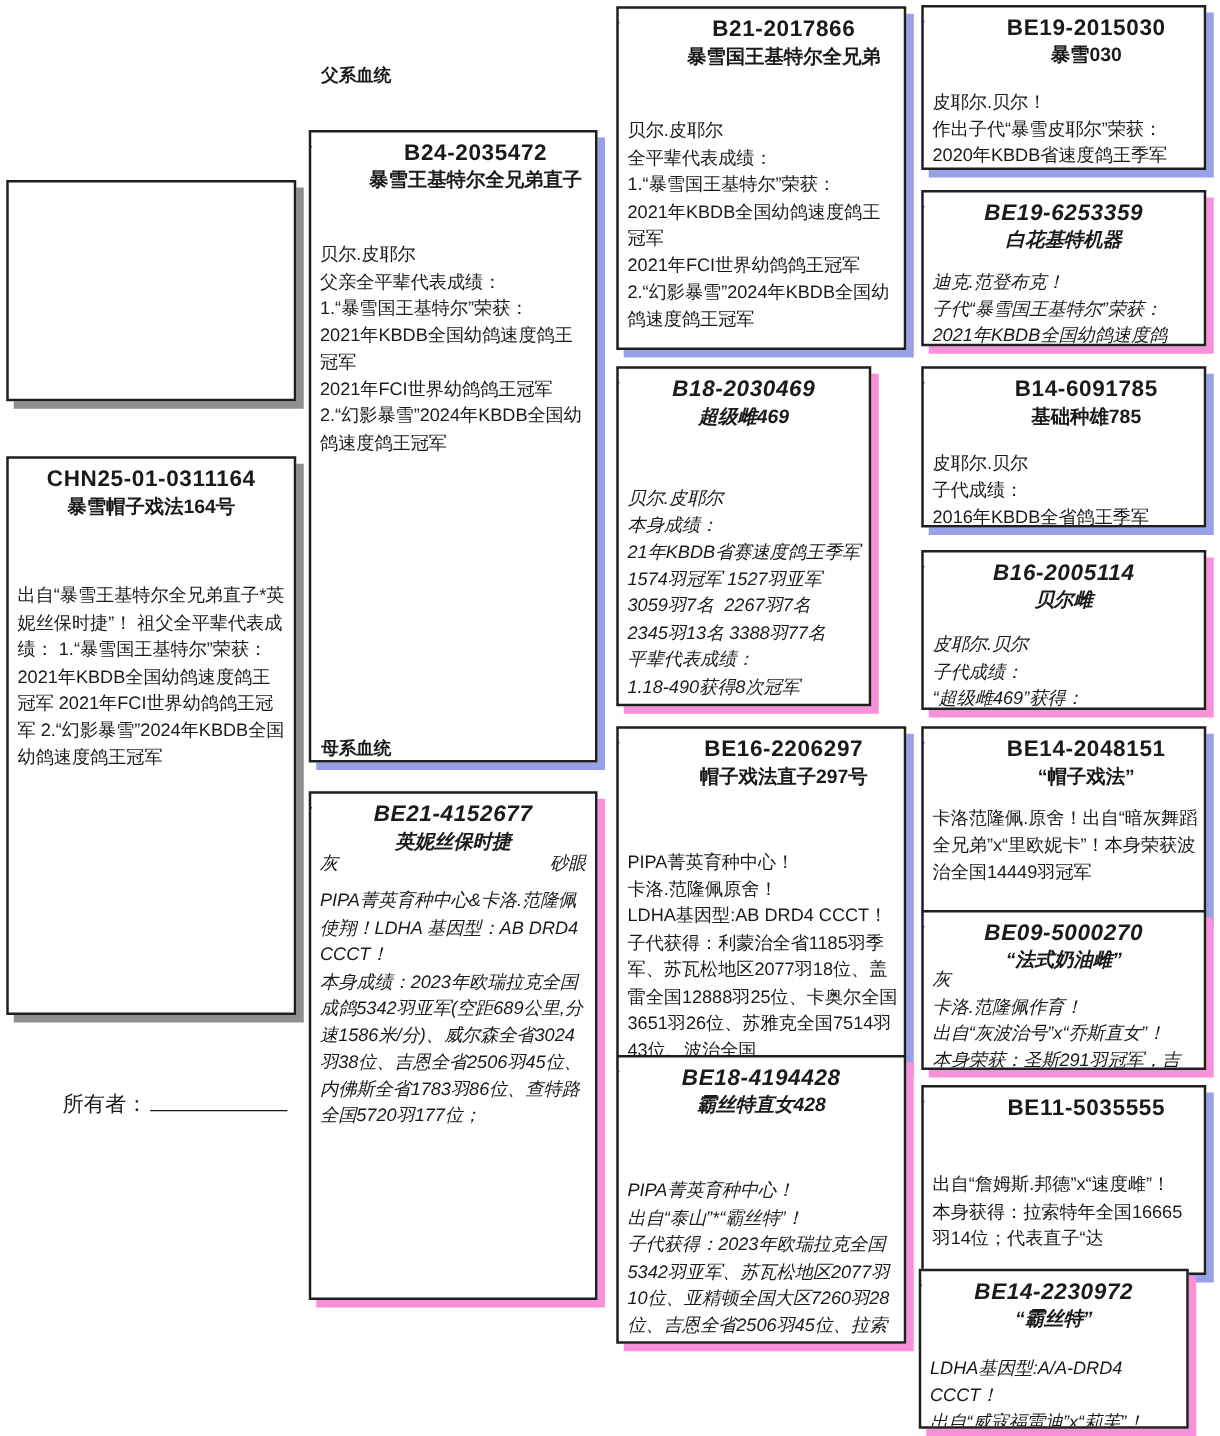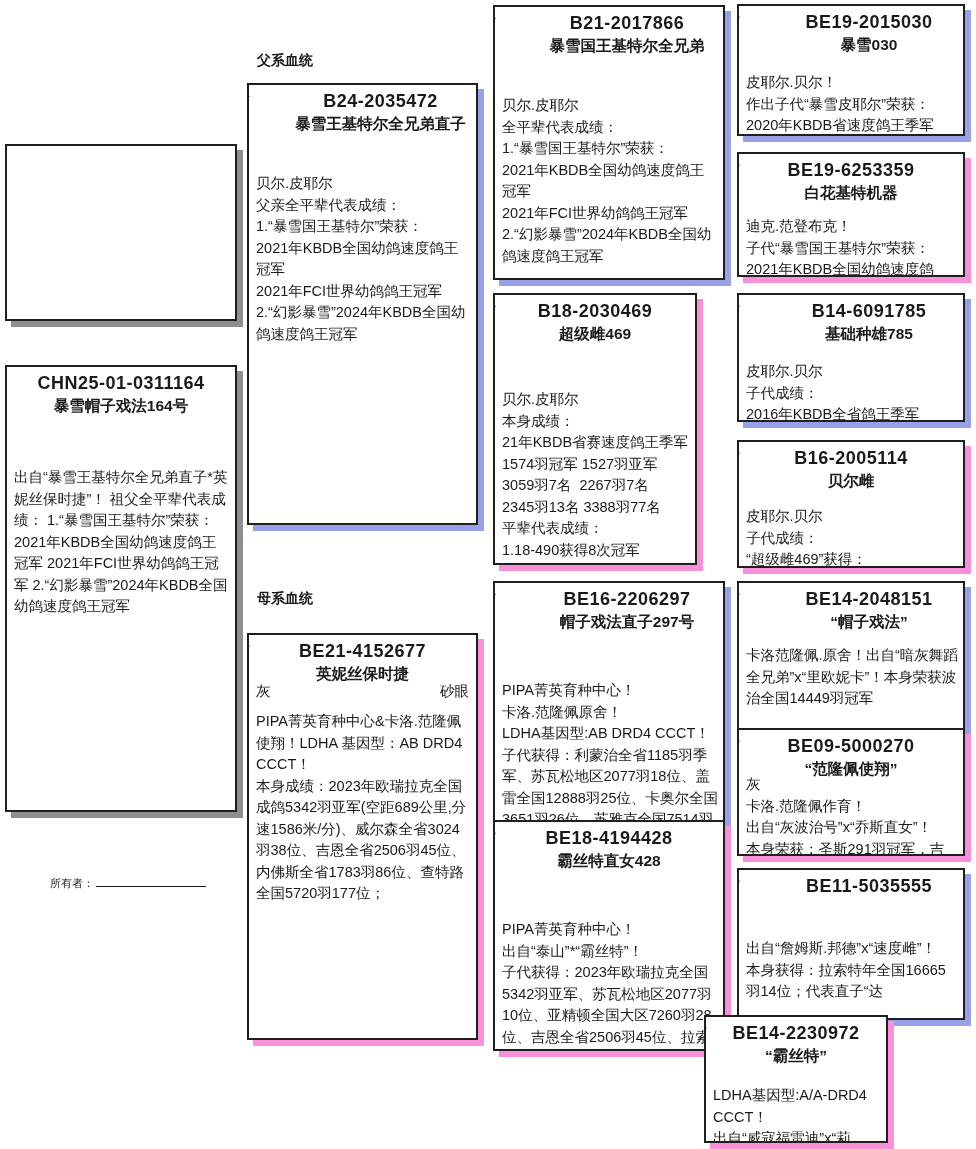--- a/index.html
+++ b/index.html
@@ -12,21 +12,21 @@
     overflow:hidden;
   }
   .box{
     position:absolute;
     background:#ffffff;
     border:2px solid #1f1f1f;
     box-sizing:border-box;
     overflow:hidden;
   }
   .box.male{box-shadow:6px 6px 0 0 #98a0e8;padding-left:36px;}
-  .box.female{box-shadow:6px 6px 0 0 #fb90da;}
+  .box.female{box-shadow:6px 6px 0 0 #fb90da;font-style:italic;}
   .box.plain{box-shadow:6px 6px 0 0 #8f8f8f;}
   .ring{
     margin-top:4px;
     text-align:center;
     font-weight:bold;
     font-size:18px;
     line-height:24px;
     letter-spacing:.5px;
   }
   .bird-name{
@@ -56,21 +56,21 @@
     position:absolute;
     width:17px;height:17px;
   }
   .branch-label{
     position:absolute;
     font-weight:bold;
     font-size:14px;
   }
   .owner-row{
     position:absolute;
-    font-size:11px;
+    font-size:17px;
   }
   .owner-blank{
     display:inline-block;
     width:110px;
     border-bottom:1.5px solid #1a1a1a;
     height:14px;
     margin-left:2px;
   }
 </style>
 </head>
@@ -85,21 +85,21 @@
     <div class="bird-name">暴雪帽子戏法164号</div>
     <div class="body" style="top:100px">出自“暴雪王基特尔全兄弟直子*英妮丝保时捷”！ 祖父全平辈代表成绩： 1.“暴雪国王基特尔”荣获： 2021年KBDB全国幼鸽速度鸽王冠军 2021年FCI世界幼鸽鸽王冠军 2.“幻影暴雪”2024年KBDB全国幼鸽速度鸽王冠军</div>
   </div>
 
   <div class="owner-row" style="left:50px;top:872px">
     <span>所有者：</span><span class="owner-blank"></span>
   </div>
 
   <div class="branch-label" style="left:257px;top:52px">父系血统</div>
 
-  <div class="box male" style="left:247px;top:83px;width:231px;height:442px">
+  <div class="box male" style="left:247px;top:104px;width:231px;height:506px">
     <span class="pin-outer" style="left:-15px;top:-2px;position:absolute">
       <svg width="17" height="17" viewBox="0 0 17 17">
           <rect x="2" y="4" width="9" height="6" rx="1" fill="#f2efe9" stroke="#555" stroke-width="1" transform="rotate(-40 6.5 7)"></rect>
           <path d="M10 9 L15 14" stroke="#1a1a1a" stroke-width="2.2"></path>
         </svg>
     </span>
     <div class="ring">B24-2035472</div>
     <div class="bird-name">暴雪王基特尔全兄弟直子</div>
     <div class="body" style="top:88px">贝尔.皮耶尔
 父亲全平辈代表成绩：
@@ -173,21 +173,21 @@
         </svg>
     </span>
     <div class="ring">BE16-2206297</div>
     <div class="bird-name">帽子戏法直子297号</div>
     <div class="body" style="top:97px">PIPA菁英育种中心！
 卡洛.范隆佩原舍！
 LDHA基因型:AB DRD4 CCCT！
 子代获得：利蒙治全省1185羽季军、苏瓦松地区2077羽18位、盖雷全国12888羽25位、卡奥尔全国3651羽26位、苏雅克全国7514羽43位、波治全国</div>
   </div>
 
-  <div class="box female" style="left:493px;top:820px;width:232px;height:231px">
+  <div class="box female" style="left:493px;top:844px;width:232px;height:231px">
     <span class="pin-outer" style="left:-15px;top:-2px;position:absolute">
       <svg width="17" height="17" viewBox="0 0 17 17">
           <rect x="2" y="4" width="9" height="6" rx="1" fill="#f2efe9" stroke="#555" stroke-width="1" transform="rotate(-40 6.5 7)"></rect>
           <path d="M10 9 L15 14" stroke="#1a1a1a" stroke-width="2.2"></path>
         </svg>
     </span>
     <div class="ring">BE18-4194428</div>
     <div class="bird-name">霸丝特直女428</div>
     <div class="body" style="top:97px">PIPA菁英育种中心！
 出自“泰山”*“霸丝特”！
@@ -263,40 +263,40 @@
   </div>
 
   <div class="box female" style="left:737px;top:728px;width:228px;height:128px">
     <span class="pin-outer" style="left:-15px;top:-2px;position:absolute">
       <svg width="17" height="17" viewBox="0 0 17 17">
           <rect x="2" y="4" width="9" height="6" rx="1" fill="#f2efe9" stroke="#555" stroke-width="1" transform="rotate(-40 6.5 7)"></rect>
           <path d="M10 9 L15 14" stroke="#1a1a1a" stroke-width="2.2"></path>
         </svg>
     </span>
     <div class="ring">BE09-5000270</div>
-    <div class="bird-name">“范隆佩使翔”</div>
+    <div class="bird-name">“法式奶油雌”</div>
     <div class="body" style="top:44px">灰
 卡洛.范隆佩作育！
 出自“灰波治号”x“乔斯直女”！
 本身荣获：圣斯291羽冠军，吉</div>
   </div>
 
   <div class="box male" style="left:737px;top:868px;width:228px;height:152px">
     <span class="pin-outer" style="left:-15px;top:-2px;position:absolute">
       <svg width="17" height="17" viewBox="0 0 17 17">
           <rect x="2" y="4" width="9" height="6" rx="1" fill="#f2efe9" stroke="#555" stroke-width="1" transform="rotate(-40 6.5 7)"></rect>
           <path d="M10 9 L15 14" stroke="#1a1a1a" stroke-width="2.2"></path>
         </svg>
     </span>
     <div class="ring">BE11-5035555</div>
     <div class="body" style="top:68px">出自“詹姆斯.邦德”x“速度雌”！
 本身获得：拉索特年全国16665羽14位；代表直子“达</div>
   </div>
 
-  <div class="box female" style="left:704px;top:1015px;width:184px;height:128px">
+  <div class="box female" style="left:735px;top:1015px;width:216px;height:128px">
     <span class="pin-outer" style="left:-15px;top:-2px;position:absolute">
       <svg width="17" height="17" viewBox="0 0 17 17">
           <rect x="2" y="4" width="9" height="6" rx="1" fill="#f2efe9" stroke="#555" stroke-width="1" transform="rotate(-40 6.5 7)"></rect>
           <path d="M10 9 L15 14" stroke="#1a1a1a" stroke-width="2.2"></path>
         </svg>
     </span>
     <div class="ring">BE14-2230972</div>
     <div class="bird-name">“霸丝特”</div>
     <div class="body" style="top:68px">LDHA基因型:A/A-DRD4 CCCT！
 出自“威寇福雷迪”x“莉芙”！</div>

